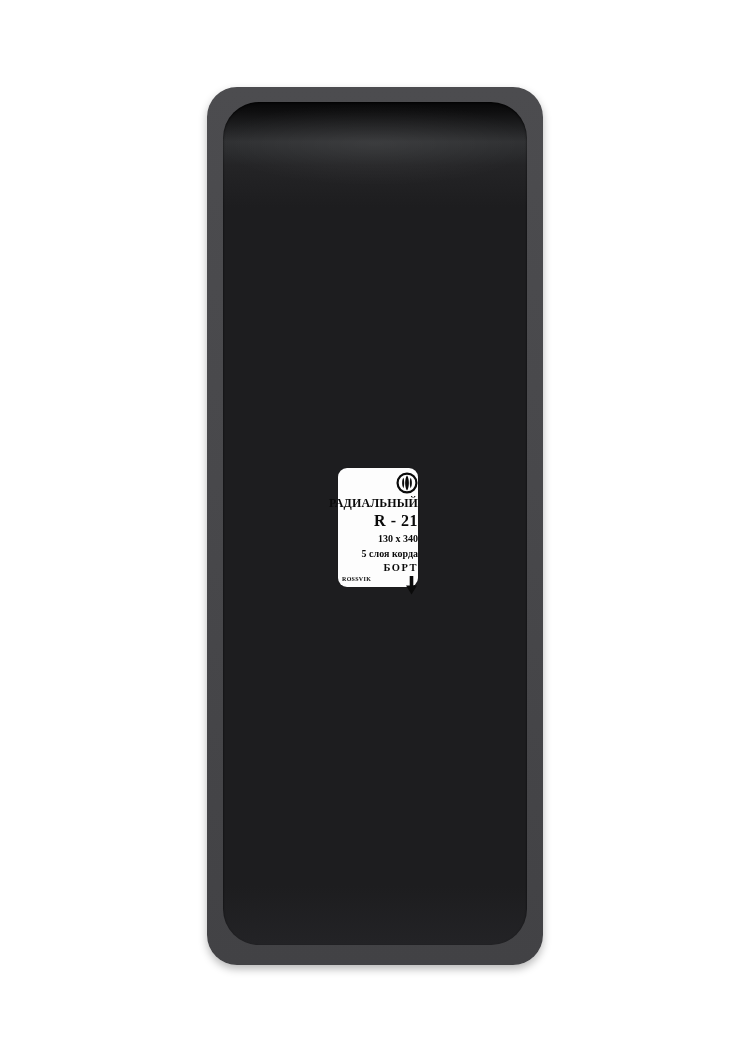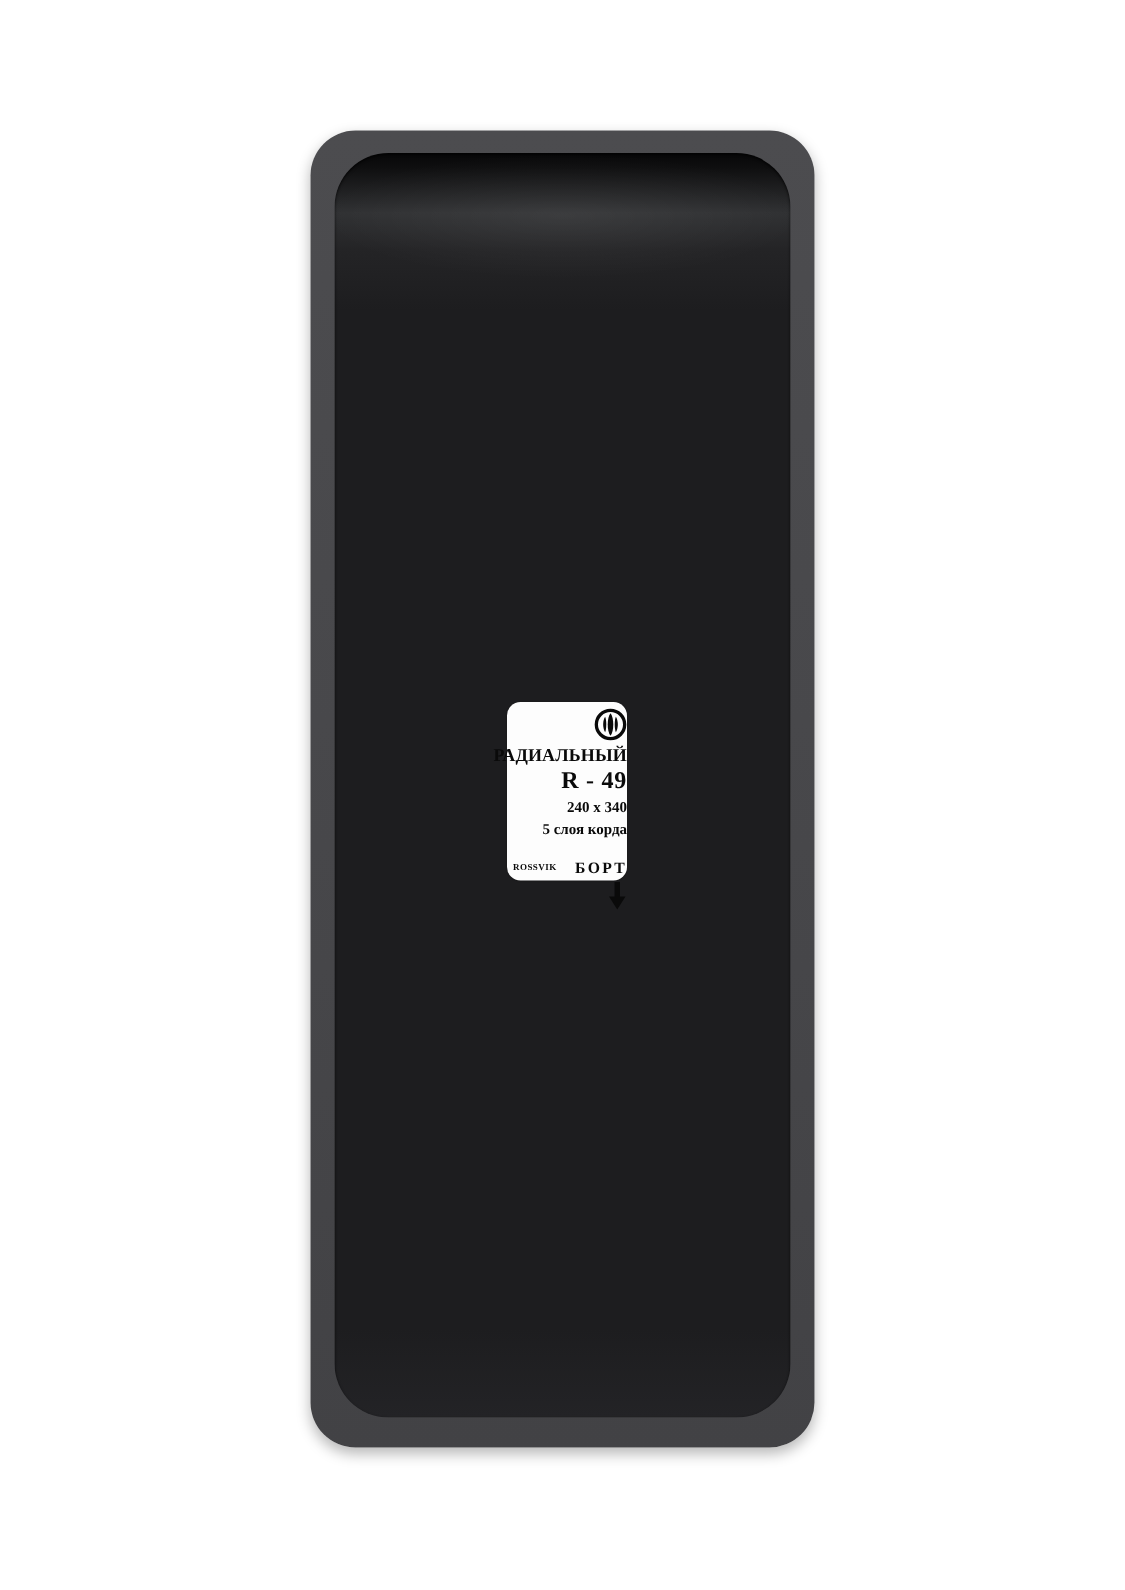--- a/index.html
+++ b/index.html
@@ -72,21 +72,21 @@
     width: 22px;
     height: 22px;
     flex: 0 0 auto;
   }
   .logo svg { display: block; width: 22px; height: 22px; }
   .line { font-weight: bold; white-space: nowrap; line-height: 1; }
   .type  { font-size: 12px; margin-top: 3px; letter-spacing: 0.1px; }
   .model { font-size: 16px; margin-top: 4px; letter-spacing: 0.5px; }
   .size  { font-size: 10px; margin-top: 5px; }
   .plies { font-size: 10px; margin-top: 5px; }
-  .bead  { font-size: 10.5px; margin-top: 16px; letter-spacing: 1.5px; }
+  .bead  { font-size: 10.5px; margin-top: 4px; letter-spacing: 1.5px; }
   .arrow { margin-top: 2px; height: 19px; }
   .arrow svg { display: block; width: 13px; height: 19px; }
   .brand {
     position: absolute;
     left: 4px;
     bottom: 5px;
     font-size: 6px;
     font-weight: bold;
     letter-spacing: 0.3px;
   }
@@ -102,22 +102,22 @@
       <div class="logo">
         <svg viewBox="0 0 24 24" xmlns="http://www.w3.org/2000/svg">
           <circle cx="12" cy="12" r="10.3" fill="none" stroke="#0a0a0a" stroke-width="2.4"></circle>
           <path d="M12 3.8 C14.7 7 14.7 17 12 20.2 C9.3 17 9.3 7 12 3.8 Z" fill="#0a0a0a"></path>
           <path d="M8.1 6.4 C6.2 9.2 6.2 14.8 8.1 17.6 C9.2 15.2 9.2 8.8 8.1 6.4 Z" fill="#0a0a0a"></path>
           <path d="M15.9 6.4 C17.8 9.2 17.8 14.8 15.9 17.6 C14.8 15.2 14.8 8.8 15.9 6.4 Z" fill="#0a0a0a"></path>
         </svg>
       </div>
 
       <div class="line type">РАДИАЛЬНЫЙ</div>
-      <div class="line model">R - 49</div>
-      <div class="line size">240 x 340</div>
+      <div class="line model">R - 21</div>
+      <div class="line size">130 x 340</div>
       <div class="line plies">5 слоя корда</div>
       <div class="line bead">БОРТ</div>
 
       <div class="arrow">
         <svg viewBox="0 0 13 19" xmlns="http://www.w3.org/2000/svg">
           <rect x="4.7" y="0" width="3.6" height="10.2" fill="#0a0a0a"></rect>
           <polygon points="1,9.6 12,9.6 6.5,18.4" fill="#0a0a0a"></polygon>
         </svg>
       </div>
 

